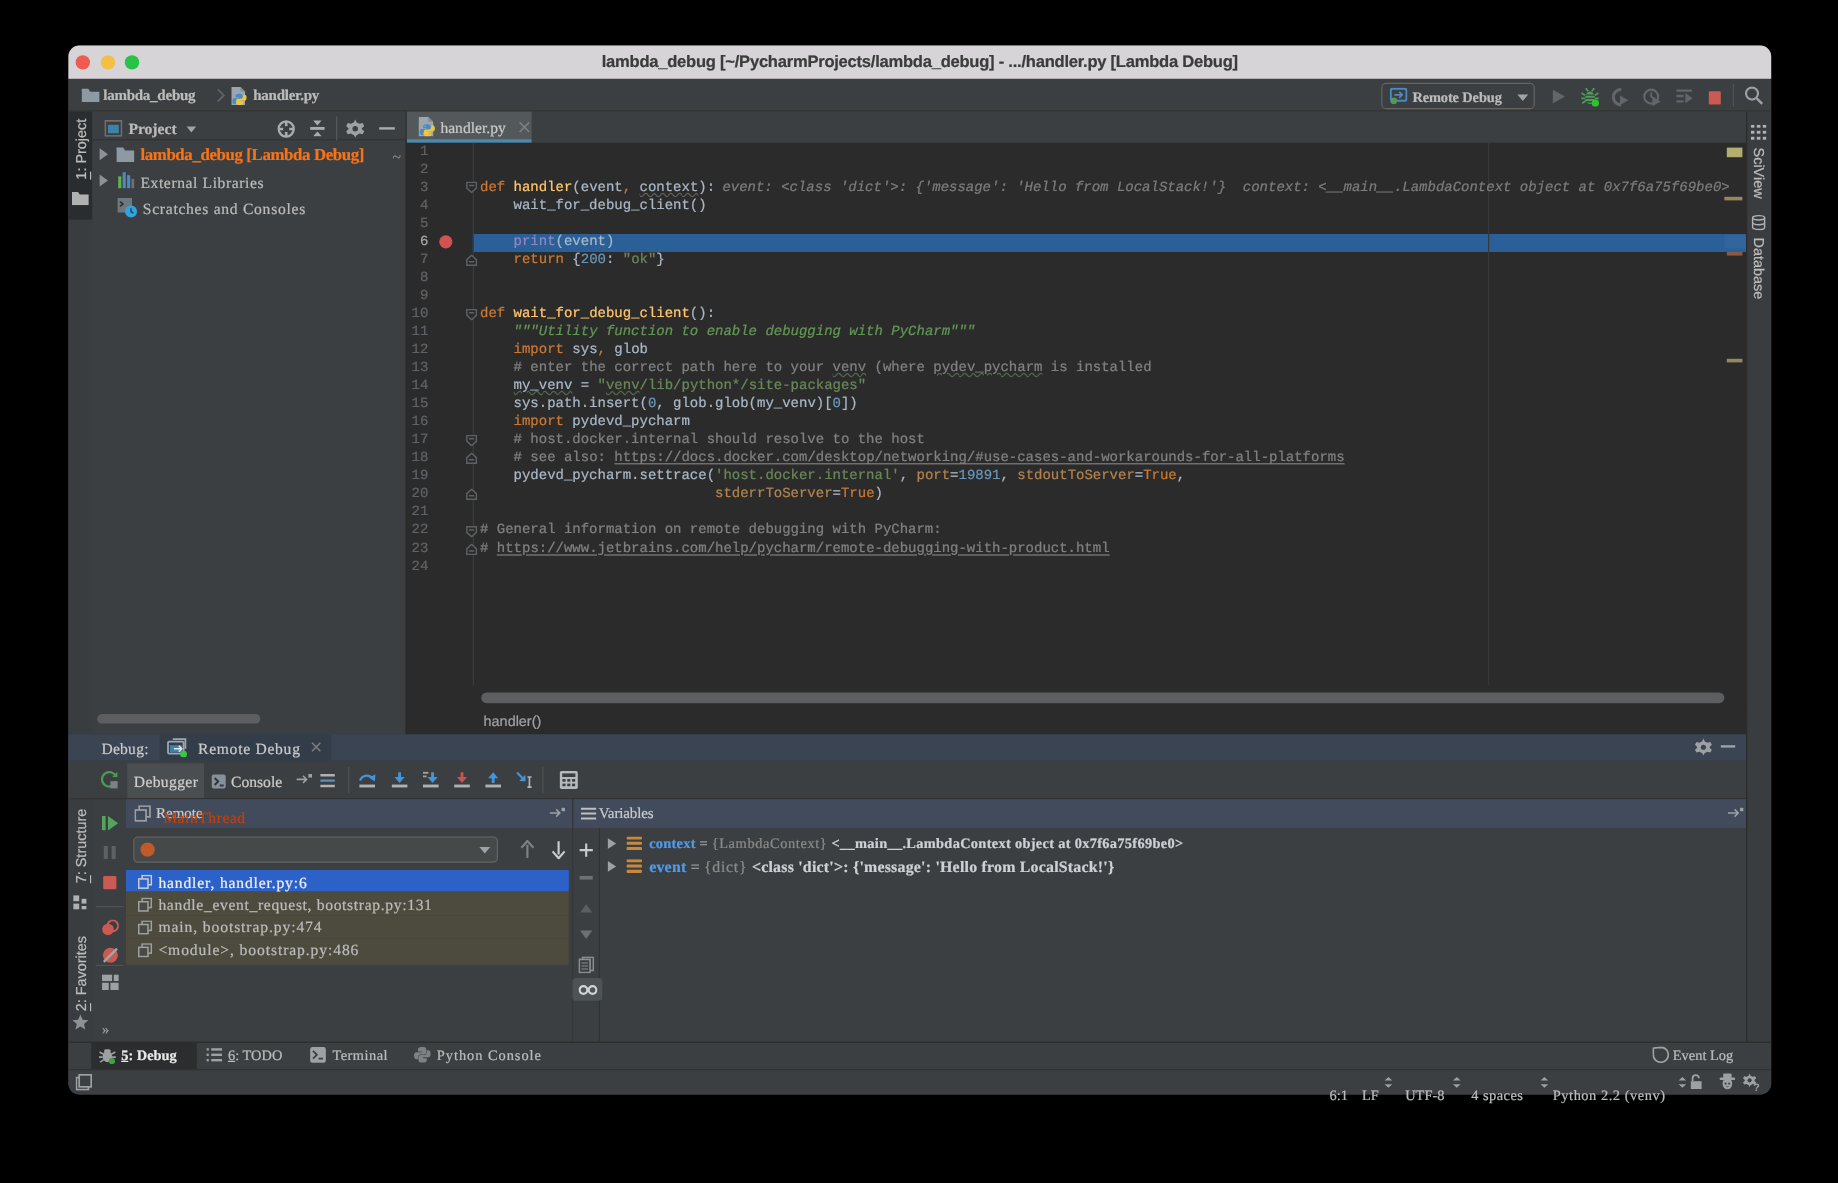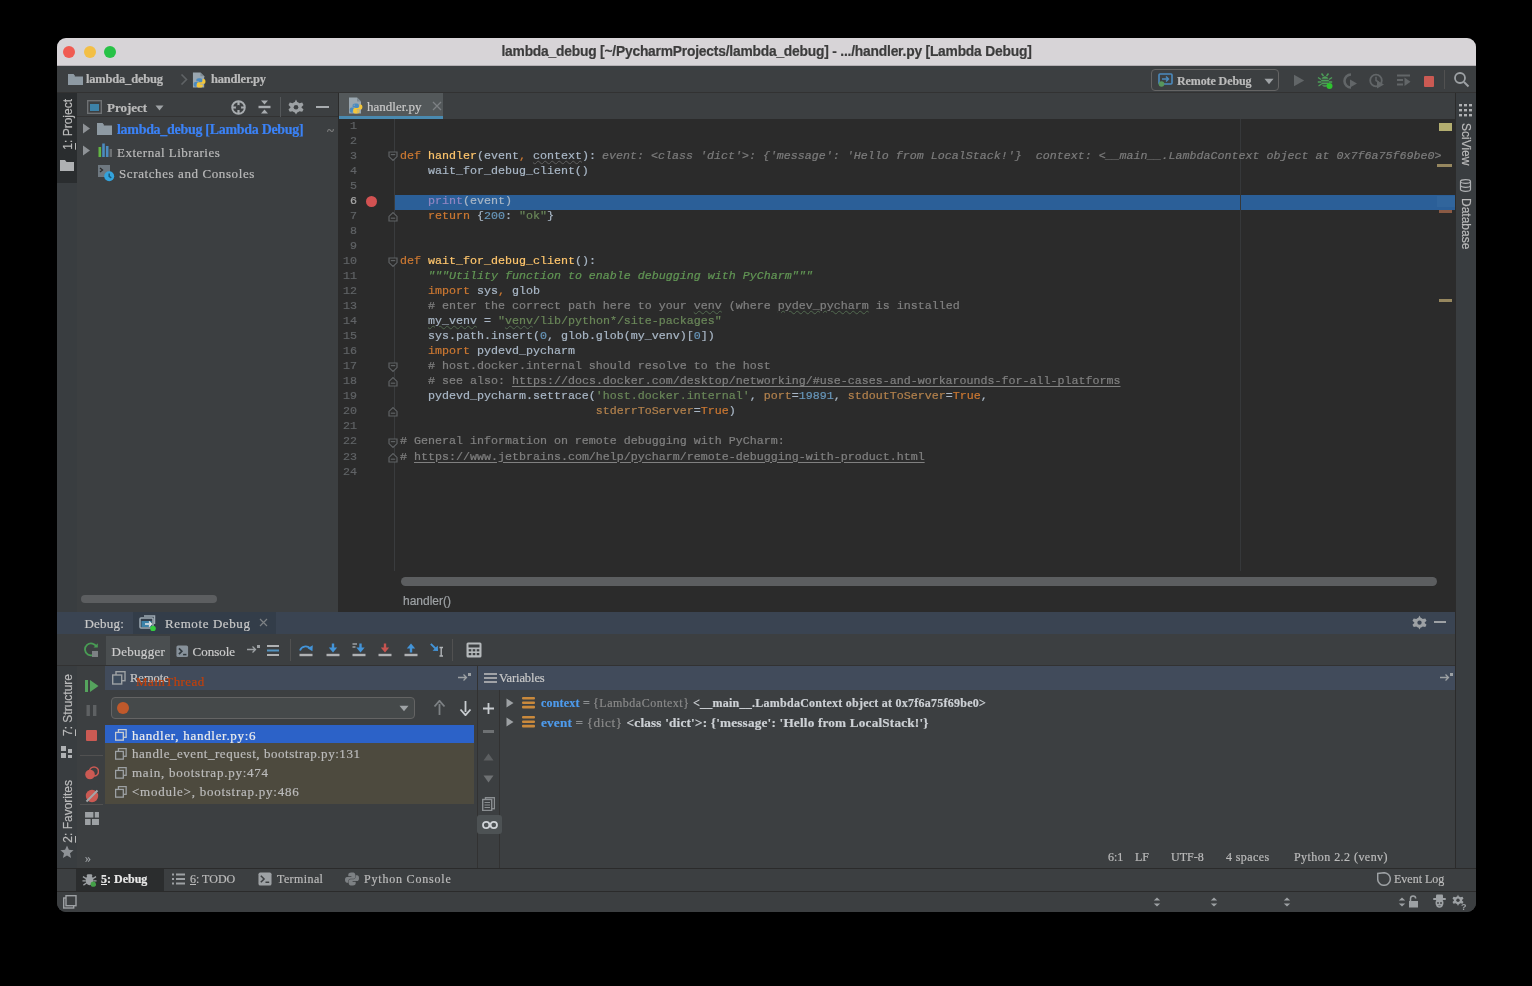--- a/index.html
+++ b/index.html
@@ -46,21 +46,21 @@
 #varhdr{left:478px;top:666px;width:977px;height:24px;background:#414b5b}
 #framebody{left:105px;top:690px;width:372px;height:178px;background:#3c3f41}
 #varbody{left:478px;top:690px;width:977px;height:178px;background:#3c3f41}
 #vartools{left:478px;top:690px;width:22px;height:178px;background:#3c3f41;border-right:1px solid #323232;box-sizing:border-box}
 #ddl{left:110.5px;top:697px;width:304.5px;height:22px;background:#45494a;border:1px solid #646464;border-radius:4px;box-sizing:border-box}
 .frow{left:105px;width:369px;height:20px}
 .fsel{background:#2c62c8}
 .folv{background:#4d4a3e}
 #botbar{left:57px;top:868px;width:1419px;height:23px;background:#3c3f41;border-top:1px solid #2b2b2b;box-sizing:border-box}
 #statusbar{left:57px;top:891px;width:1419px;height:21px;background:#3c3f41;border-top:1px solid #2b2b2b;box-sizing:border-box;border-radius:0 0 9px 9px}
-.sb{font-size:12px;top:850px}
+.sb{font-size:12px;top:906px}
 </style>
 </head>
 <body>
 <div id="win" class="ab"></div>
 <div id="titlebar" class="ab"></div>
 <div id="title" class="ab">lambda_debug [~/PycharmProjects/lambda_debug] - .../handler.py [Lambda Debug]</div>
 <div class="ab tl" style="left:63px;background:#f05b51"></div>
 <div class="ab tl" style="left:84px;background:#f3bf45"></div>
 <div class="ab tl" style="left:104px;background:#27c246"></div>
 <div id="navbar" class="ab"></div>
@@ -168,21 +168,21 @@
   </svg>
 <div class="ab" style="left:280px;top:97px;width:1px;height:20px;background:#55585a"></div>
 <div class="ab" style="left:316px;top:106px;width:13px;height:2.4px;background:#a8acaf"></div>
 <svg class="ab" style="left:82px;top:123px" width="9" height="11" viewBox="0 0 9 11">
     <path d="M1 0.5 L8 5.5 L1 10.5 Z" fill="#8e9296"></path>
   </svg>
 <svg class="ab" style="left:97px;top:122px" width="15" height="13" viewBox="0 0 15 13">
     <path d="M0 1.5 L0 13 L15 13 L15 3.5 L7 3.5 L5.5 1.5 Z" fill="#8e9aa3"></path>
     <path d="M0 1 L5.5 1 L7 3 L0 3 Z" fill="#8e9aa3"></path>
   </svg>
-<div class="ab ui b" style="left:117px;top:121.5px;color:#3b82f6;font-size:14px;letter-spacing:-0.3px">lambda_debug [Lambda Debug]</div>
+<div class="ab ui b" style="left:117px;top:121.5px;color:#f97316;font-size:14px;letter-spacing:-0.3px">lambda_debug [Lambda Debug]</div>
 <div class="ab ui" style="left:327px;top:122.5px;color:#8a8a8a">~</div>
 <svg class="ab" style="left:82px;top:145px" width="9" height="11" viewBox="0 0 9 11">
     <path d="M1 0.5 L8 5.5 L1 10.5 Z" fill="#8e9296"></path>
   </svg>
 <svg class="ab" style="left:98px;top:143px" width="14" height="14" viewBox="0 0 14 14">
     <rect x="0.5" y="4" width="2.6" height="10" fill="#62b543"></rect>
     <rect x="4.2" y="0.5" width="2.6" height="13.5" fill="#4b8bbf"></rect>
     <rect x="7.9" y="3" width="2.6" height="11" fill="#4b8bbf"></rect>
     <rect x="11.6" y="6" width="2.4" height="8" fill="#6e7173"></rect>
   </svg>

